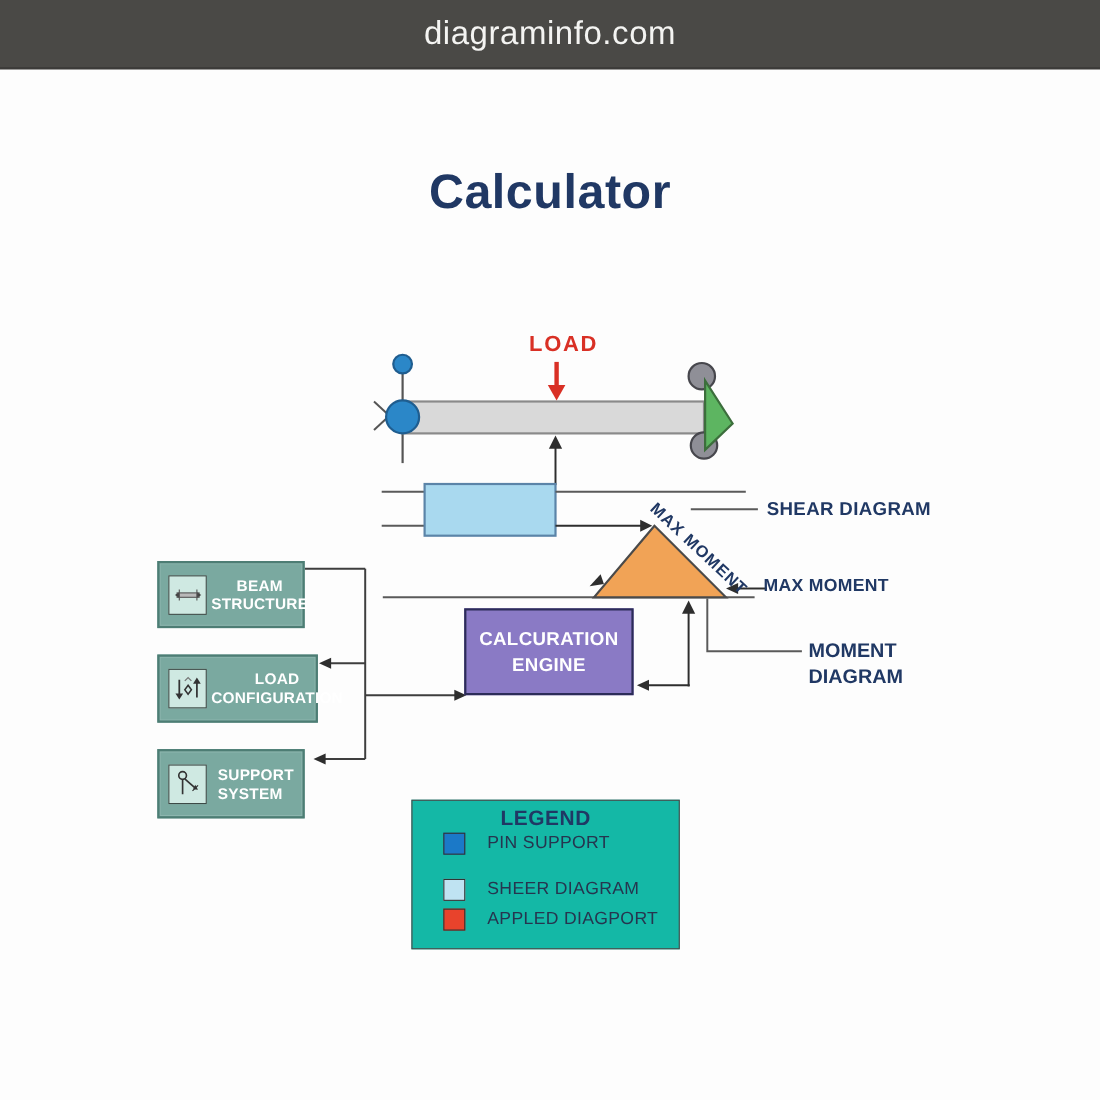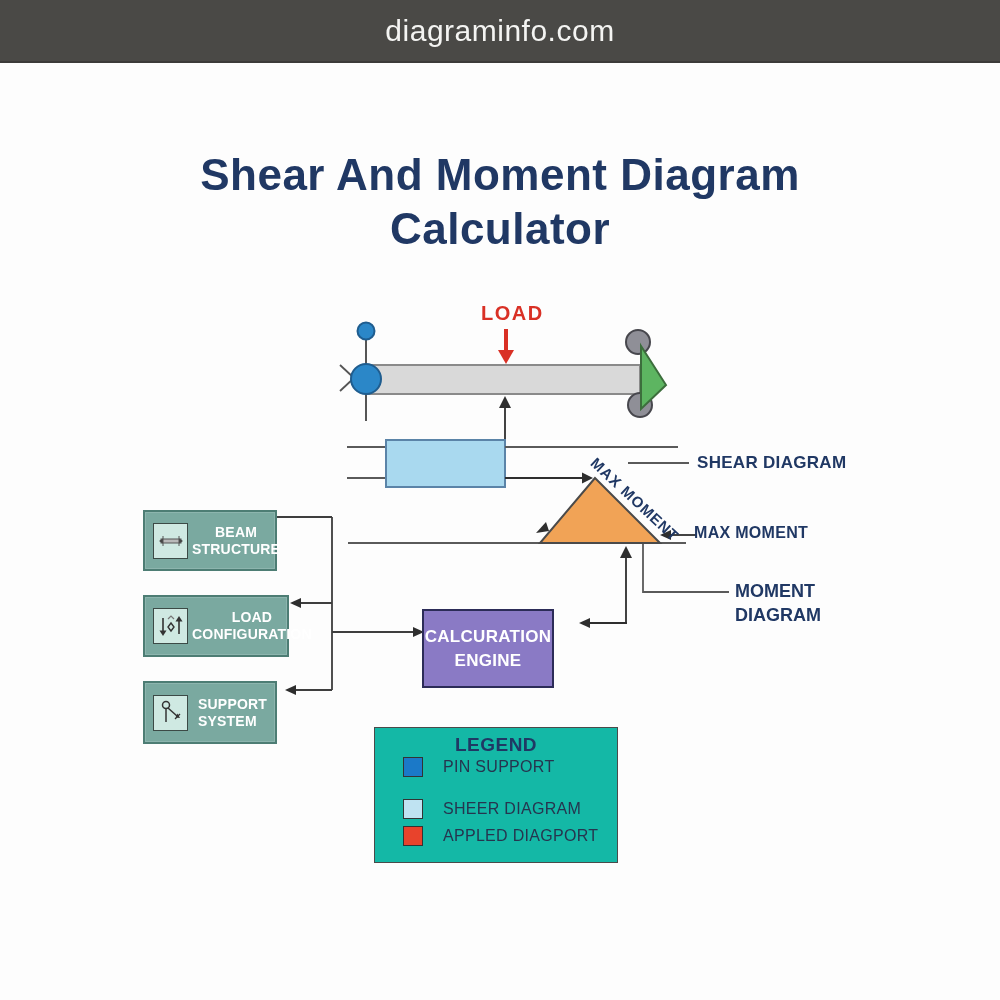--- a/index.html
+++ b/index.html
@@ -55,21 +55,21 @@
     flex:1; color:#fff; font-weight:bold; font-size:14px;
     text-align:center; line-height:17px; letter-spacing:0.2px;
     padding:0 4px;
   }
   .flow-box.align-left .flow-label { text-align:left; padding-left:10px; }
   .box-beam { left:143px; top:488px; width:134px; height:61px; }
   .box-load { left:143px; top:573px; width:146px; height:62px; }
   .box-support { left:143px; top:659px; width:134px; height:63px; }
   
   .engine-box {
-    position:absolute; left:422px; top:609px; width:132px; height:79px;
+    position:absolute; left:422px; top:553px; width:154px; height:79px;
     background:#8a7ac5; border:2px solid #2c2c58;
     display:flex; align-items:center; justify-content:center;
   }
   .engine-label {
     color:#fff; font-weight:bold; font-size:17px; line-height:24px;
     text-align:center; letter-spacing:0.3px;
   }
   
   .legend-box {
     position:absolute; left:374px; top:727px; width:244px; height:136px;
@@ -89,21 +89,20 @@
 </head>
 <body>
 
 <div class="page">
 
   <div class="header">
     <div class="header-title">diagraminfo.com</div>
   </div>
 
   <div class="main-title">
-    <div>Shear And Moment Diagram</div>
     <div>Calculator</div>
   </div>
 
   <svg class="diagram-svg" viewBox="0 0 1000 1000">
 
     <line x1="366" y1="322" x2="366" y2="421" stroke="#555" stroke-width="2"></line>
 
     <line x1="340" y1="365" x2="354" y2="378" stroke="#555" stroke-width="1.8"></line>
     <line x1="340" y1="391" x2="354" y2="378" stroke="#555" stroke-width="1.8"></line>
 

